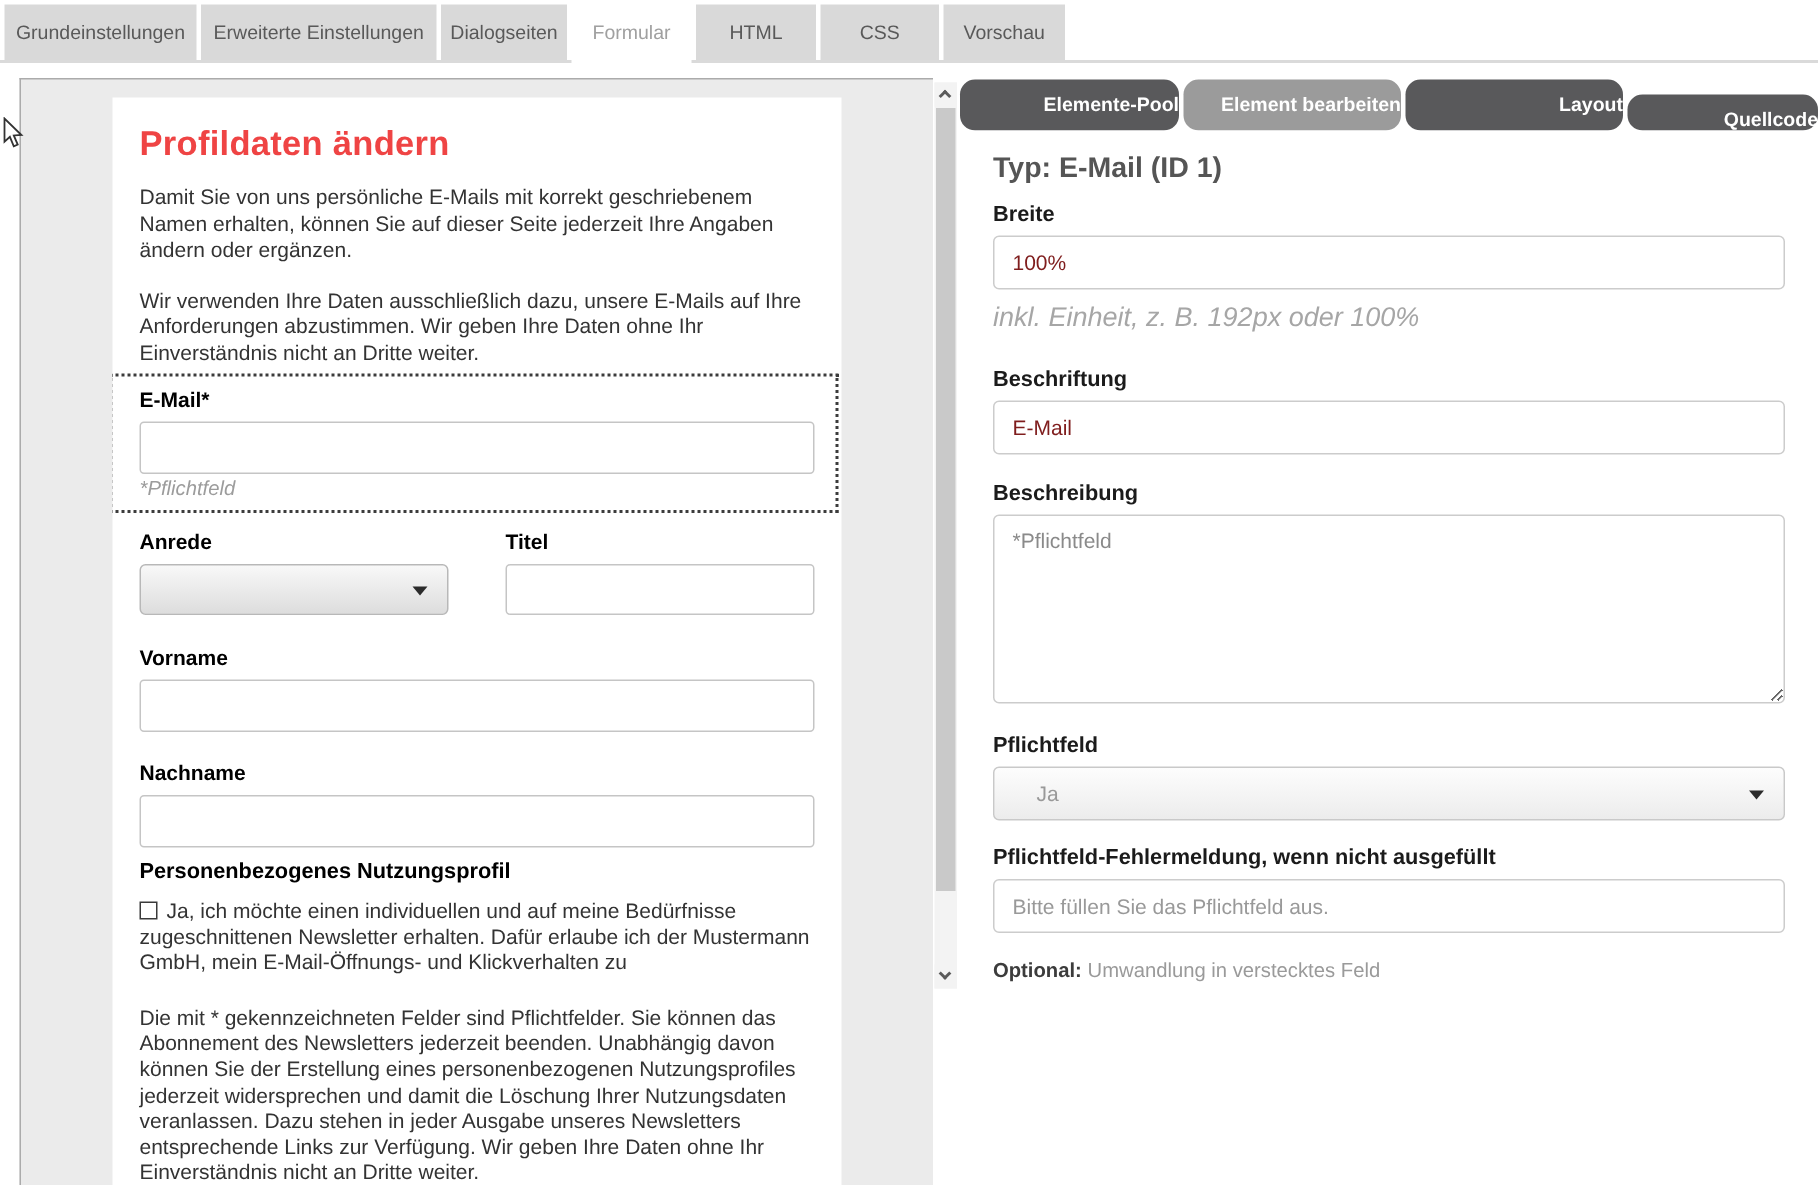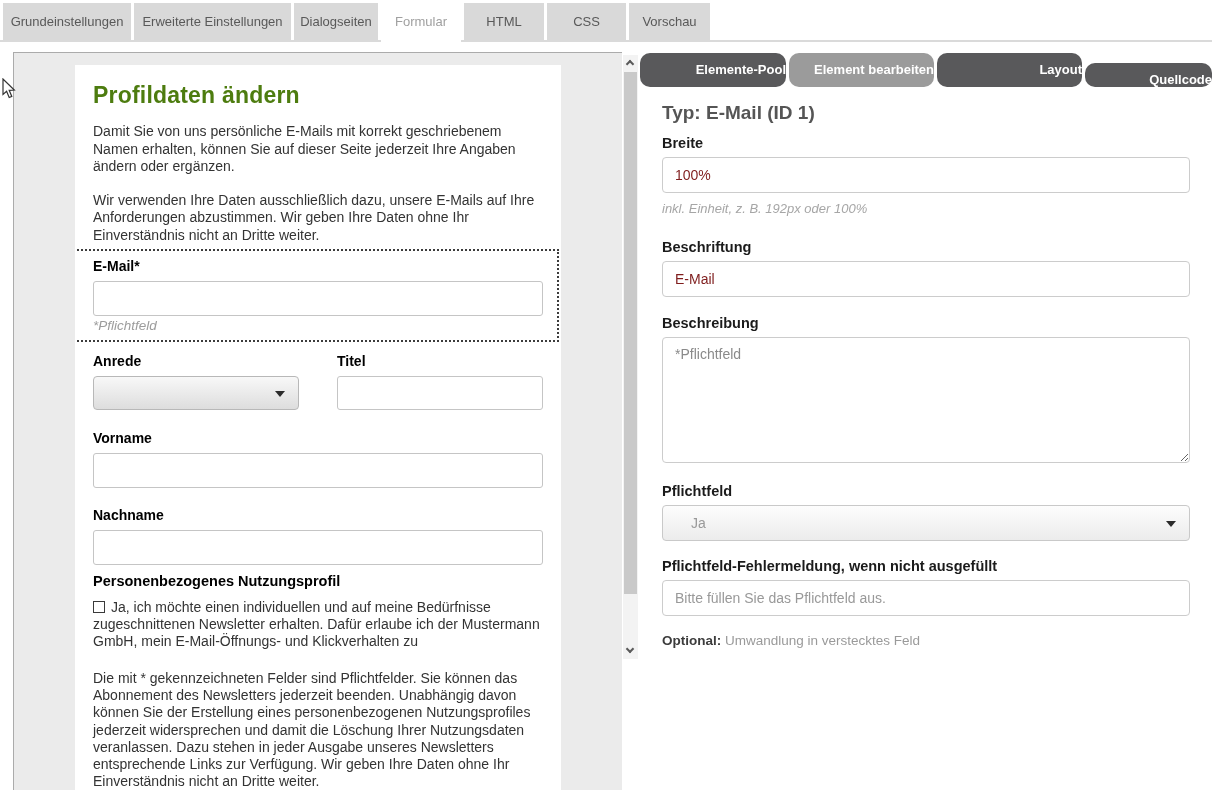--- a/index.html
+++ b/index.html
@@ -24,21 +24,21 @@
 
   
   .preview-region {
     position:absolute; left:13px; top:52px; width:609px; height:738px;
     background:#ebebeb; border-top:1px solid #ababab; border-left:1px solid #ababab;
   }
   .preview-card {
     position:absolute; left:61px; top:12px; width:486px; height:726px;
     background:#ffffff; padding:18px 18px 0 18px; overflow:hidden;
   }
-  .pv-h1 { font-size:23px; line-height:24px; font-weight:bold; color:#4d7c0f; letter-spacing:0.2px; }
+  .pv-h1 { font-size:23px; line-height:24px; font-weight:bold; color:#ef4444; letter-spacing:0.2px; }
   .pv-p  { font-size:14px; line-height:17.5px; color:#333333; margin-top:16px; }
 
   .sel-box {
     margin:5px -16px 0 -20px;
     border:2px dotted #3c3c3c;
     padding:7px 14px 6px 18px;
   }
   .pv-label { display:block; font-weight:bold; font-size:14px; line-height:17px; color:#000000; }
   .pv-input {
     display:block; width:100%; height:35px; margin-top:6px;
@@ -90,21 +90,21 @@
   .editor { position:absolute; left:640px; top:87px; width:572px; padding:15px 22px 0 22px; background:#fff; }
   .ed-h2 { font-size:19px; line-height:21px; font-weight:bold; color:#555555; }
   .fgroup label { display:block; font-weight:bold; font-size:14.5px; line-height:16px; color:#1b1b1b; margin-bottom:6px; }
   .fg-breite { margin-top:12px; } .fg-beschriftung { margin-top:23px; } .fg-beschreibung { margin-top:18px; }
   .fg-pflicht { margin-top:20px; } .fg-fehler { margin-top:17px; }
   .ed-input {
     display:block; width:100%; height:36px; border:1px solid #cccccc; border-radius:4px;
     background:#fff; padding:0 12px; font-family:inherit; font-size:14px; color:#7f1d1d; outline:none;
   }
   .ed-input::placeholder { color:#999999; opacity:1; }
-  .ed-hint { font-style:italic; font-size:13px; color:#a6a6a6; margin-top:8px; }
+  .ed-hint { font-style:italic; font-size:18px; color:#a6a6a6; margin-top:8px; }
   .ed-textarea {
     display:block; width:100%; height:126px; border:1px solid #cccccc; border-radius:4px;
     background:#fff; padding:8px 12px; font-family:inherit; font-size:14px; color:#8a8a8a;
     resize:vertical; outline:none;
   }
   .ed-select {
     position:relative; height:36px; border:1px solid #c9c9c9; border-radius:4px;
     background:linear-gradient(#fdfdfd,#ececec);
     line-height:34px; padding:0 28px; font-size:14px; color:#999999;
   }

